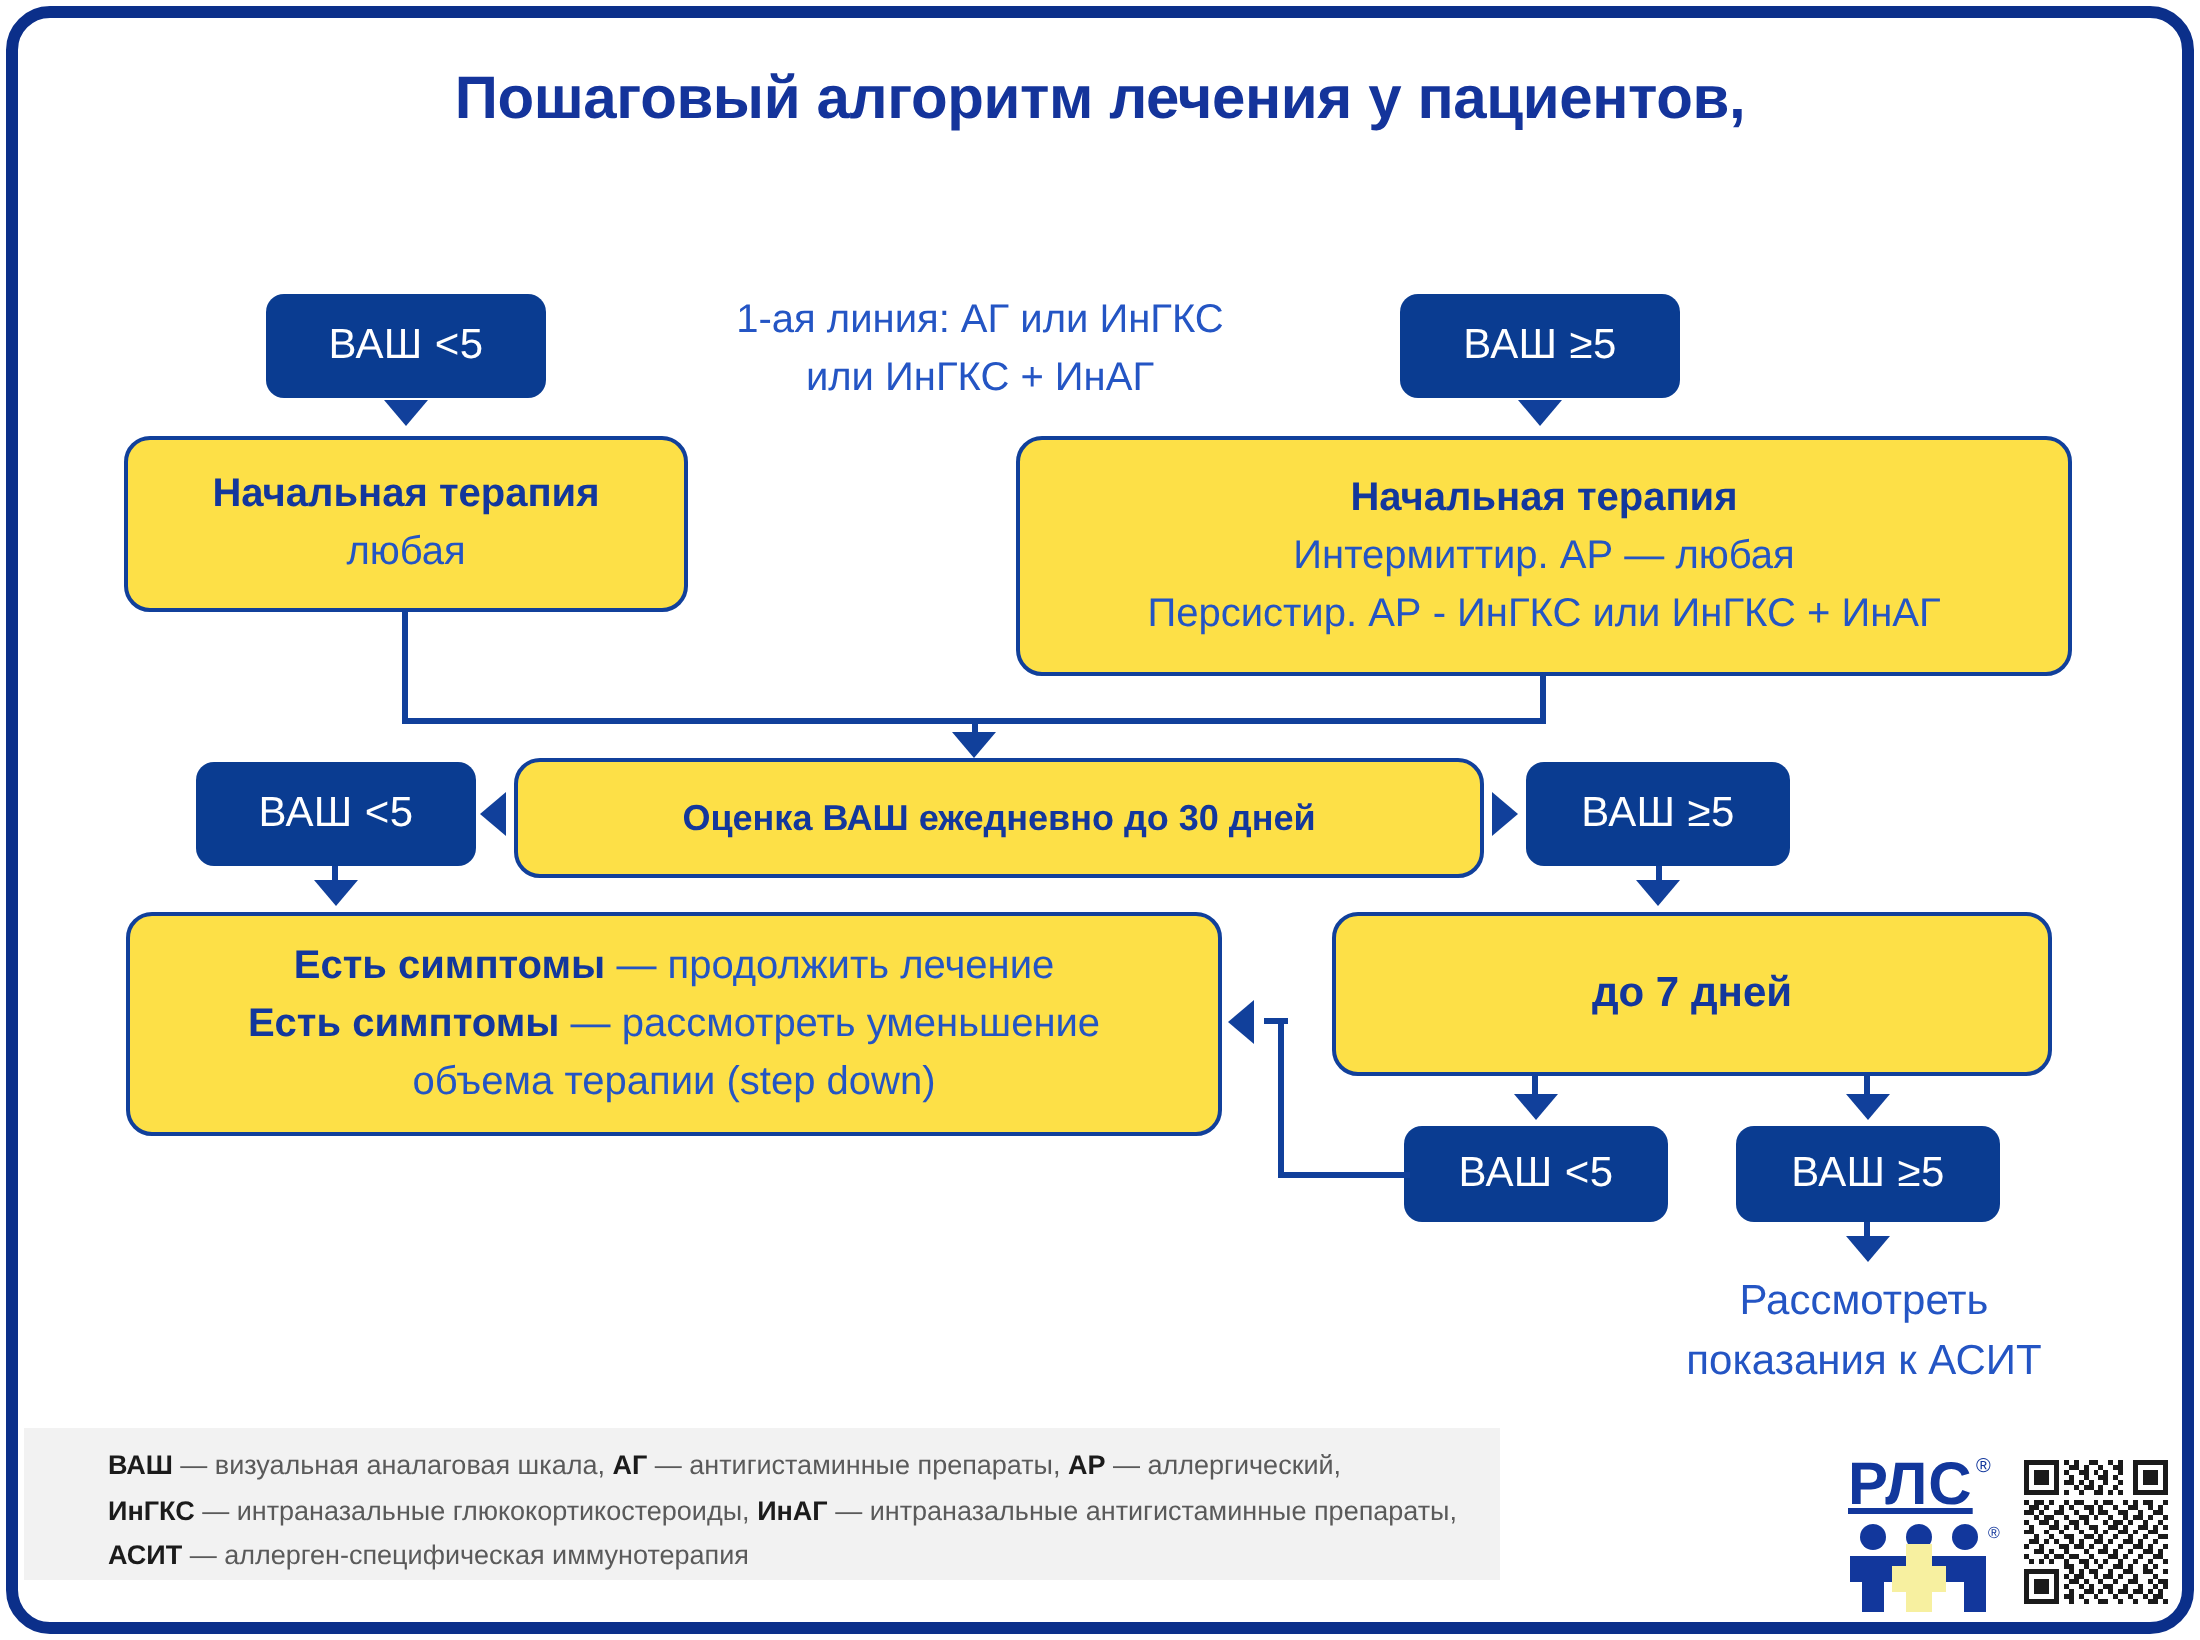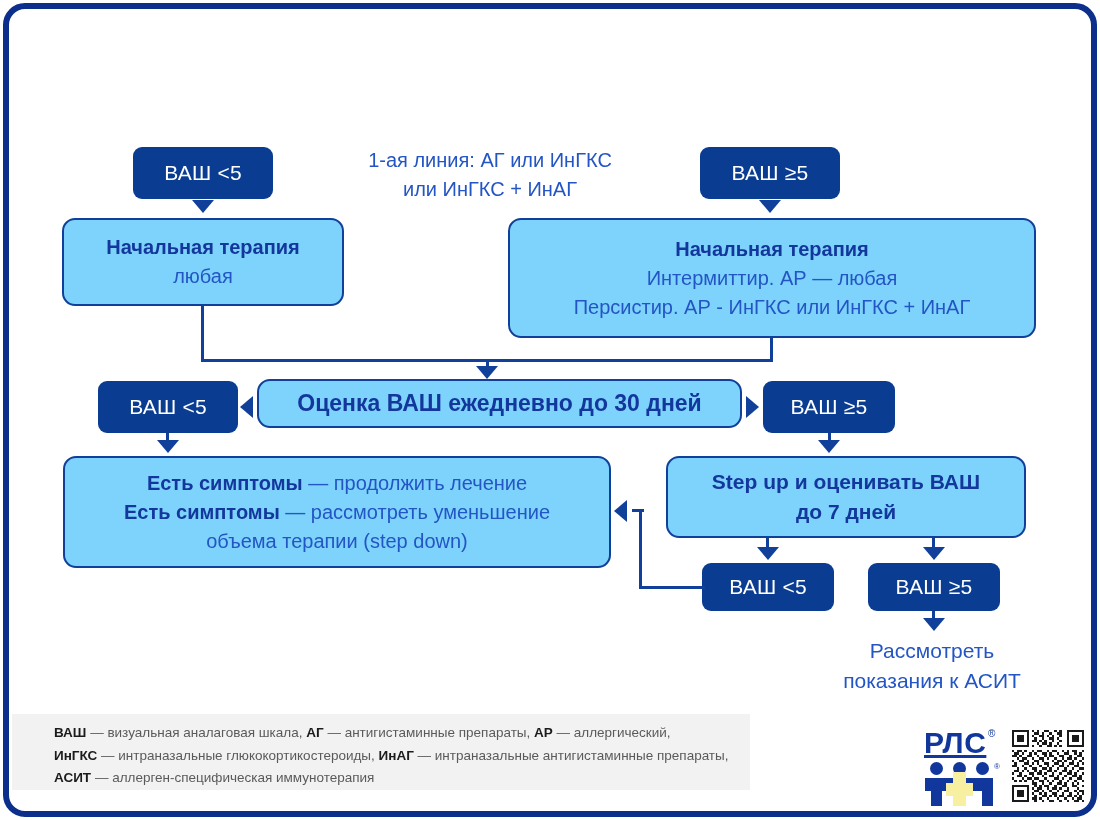--- a/index.html
+++ b/index.html
@@ -53,21 +53,21 @@
     display: flex;
     align-items: center;
     justify-content: center;
     letter-spacing: 0.2px;
     box-sizing: border-box;
   }
   .obox {
     position: absolute;
     border: 2.5px solid #11409b;
     border-radius: 13px;
-    background: #7dd3fc;
+    background: #fde047;
     box-sizing: border-box;
     display: flex;
     flex-direction: column;
     align-items: center;
     justify-content: center;
     color: #1a4cc0;
     font-size: 20px;
     line-height: 29px;
     text-align: center;
   }
@@ -201,20 +201,21 @@
   }
 </style>
 </head>
 <body>
 
 <div id="page">
 
   <div id="frame"></div>
 
   <div id="title">
+    <span class="ln">Пошаговый алгоритм лечения у пациентов,</span>
   </div>
 
   <div class="badge" style="left:133px; top:147px; width:140px; height:52px;">
     <span>ВАШ &lt;5</span>
   </div>
 
   <div class="plaintext" style="left:330px; top:146px; width:320px;">
     <span style="display:block;">1-ая линия: АГ или ИнГКС</span>
     <span style="display:block;">или ИнГКС + ИнАГ</span>
   </div>
@@ -244,21 +245,21 @@
   <div class="hline" style="left:201px; top:359px; width:572px;"></div>
 
   <div class="vline" style="left:486px; top:359px; height:9px;"></div>
   <div class="arrow-down" style="left:476px; top:366px;"></div>
 
   <div class="badge" style="left:98px; top:381px; width:140px; height:52px;">
     <span>ВАШ &lt;5</span>
   </div>
   <div class="arrow-left" style="left:240px; top:396px;"></div>
 
-  <div class="obox solidtxt" style="left:257px; top:379px; width:485px; height:49px; font-size:23px;">
+  <div class="obox solidtxt" style="left:257px; top:379px; width:485px; height:60px; font-size:18px;">
     <div>Оценка ВАШ ежедневно до 30 дней</div>
   </div>
 
   <div class="arrow-right" style="left:746px; top:396px;"></div>
   <div class="badge" style="left:763px; top:381px; width:132px; height:52px;">
     <span>ВАШ ≥5</span>
   </div>
 
   <div class="vline" style="left:166px; top:433px; height:10px;"></div>
   <div class="arrow-down" style="left:157px; top:440px;"></div>
@@ -270,21 +271,20 @@
     <div>
       <span class="hd">Есть симптомы</span><span class="bd"> — продолжить лечение</span>
     </div>
     <div>
       <span class="hd">Есть симптомы</span><span class="bd"> — рассмотреть уменьшение</span>
     </div>
     <div class="bd">объема терапии (step down)</div>
   </div>
 
   <div class="obox solidtxt" style="left:666px; top:456px; width:360px; height:82px; font-size:21px; line-height:30px;">
-    <div>Step up и оценивать ВАШ</div>
     <div>до 7 дней</div>
   </div>
 
   <div class="vline" style="left:766px; top:538px; height:12px;"></div>
   <div class="arrow-down" style="left:757px; top:547px;"></div>
 
   <div class="vline" style="left:932px; top:538px; height:12px;"></div>
   <div class="arrow-down" style="left:923px; top:547px;"></div>
 
   <div class="badge" style="left:702px; top:563px; width:132px; height:48px;">

